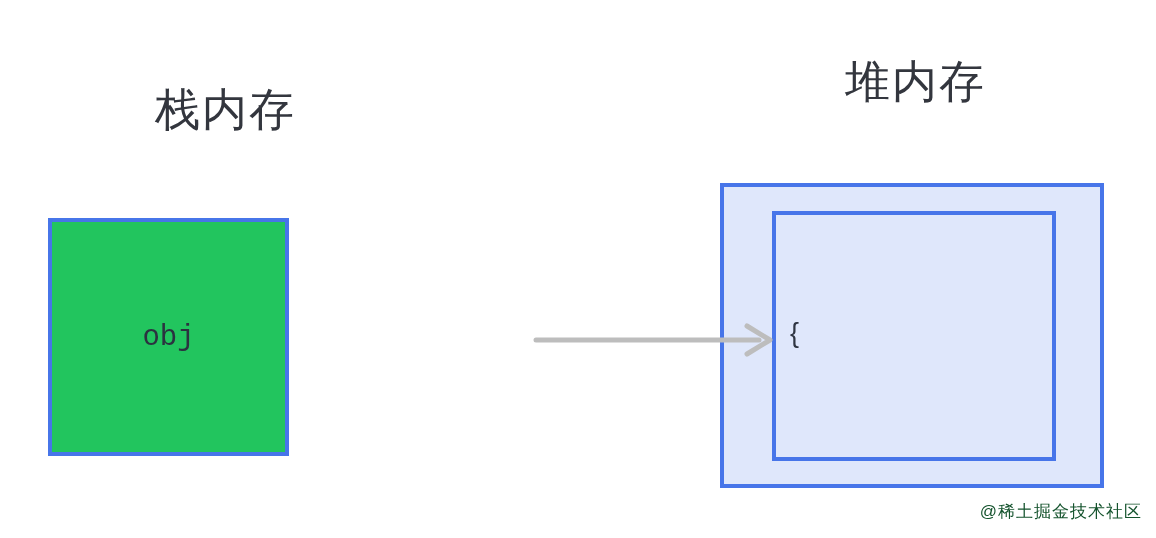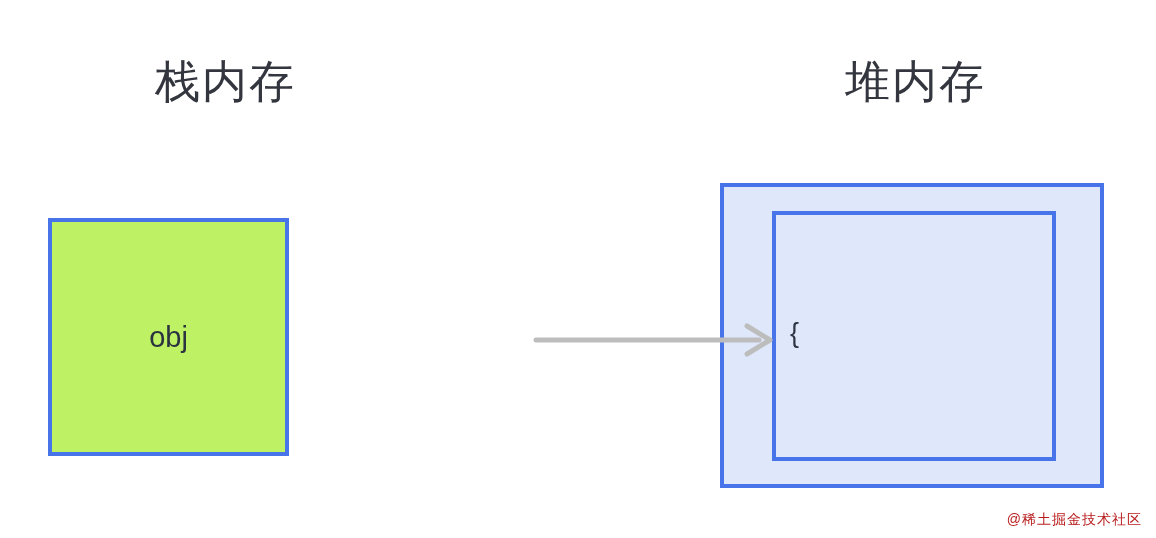--- a/index.html
+++ b/index.html
@@ -17,40 +17,41 @@
   }
   .section-title {
     position: absolute;
     top: 52px;
     font-size: 45px;
     font-weight: 500;
     color: #33363e;
     letter-spacing: 2px;
     white-space: nowrap;
   }
-  .title-stack { left: 155px; }
+  .title-stack { left: 155px; margin-top: 28px; }
   .title-heap  { left: 845px; }
 
   .stack-group {
     position: absolute;
     left: 48px;
     top: 218px;
     display: flex;
     gap: 1px;
   }
   .stack-cell {
     width: 233px;
     height: 230px;
     border: 4px solid #4775e9;
-    background: #bef264;
+    background: #22c55e;
     display: flex;
     align-items: center;
     justify-content: center;
     font-size: 29px;
     color: #2b3240;
+    font-family: Liberation Mono, monospace;
   }
 
   .heap-box {
     position: absolute;
     left: 720px;
     top: 183px;
     width: 376px;
     height: 297px;
     border: 4px solid #4775e9;
     background: #dfe7fb;
@@ -77,23 +78,23 @@
   .pointer-arrow-svg {
     position: absolute;
     left: 531px;
     top: 318px;
     z-index: 3;
   }
 
   .watermark {
     position: absolute;
     right: 14px;
-    bottom: 9px;
-    font-size: 14px;
-    color: #b91c1c;
+    bottom: 15px;
+    font-size: 17px;
+    color: #14532d;
     letter-spacing: 1px;
     white-space: nowrap;
   }
 </style>
 </head>
 <body>
 
 <div class="canvas">
 
   <div class="section-title title-stack">栈内存</div>

